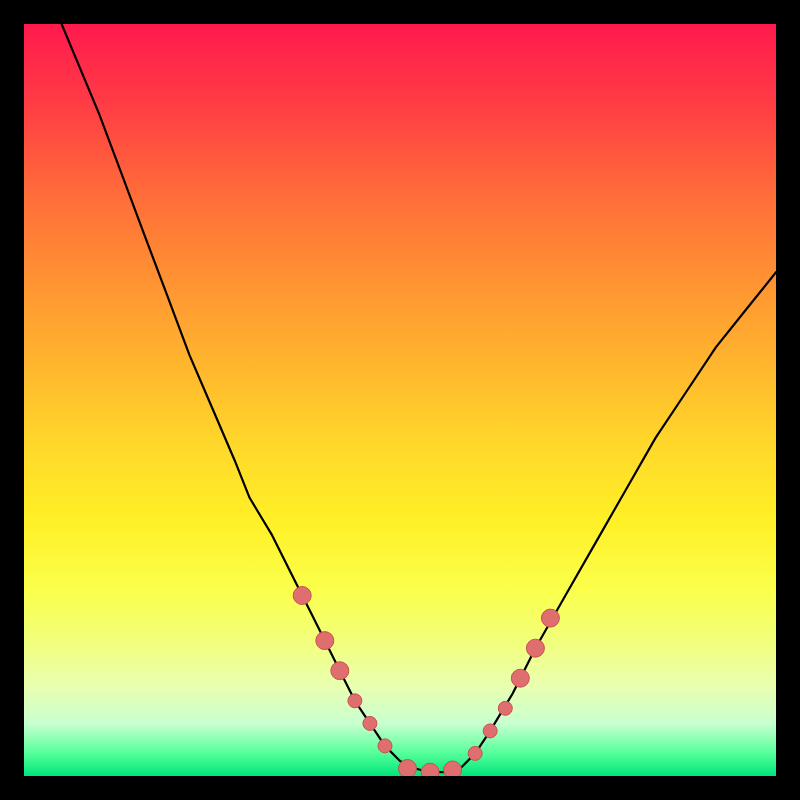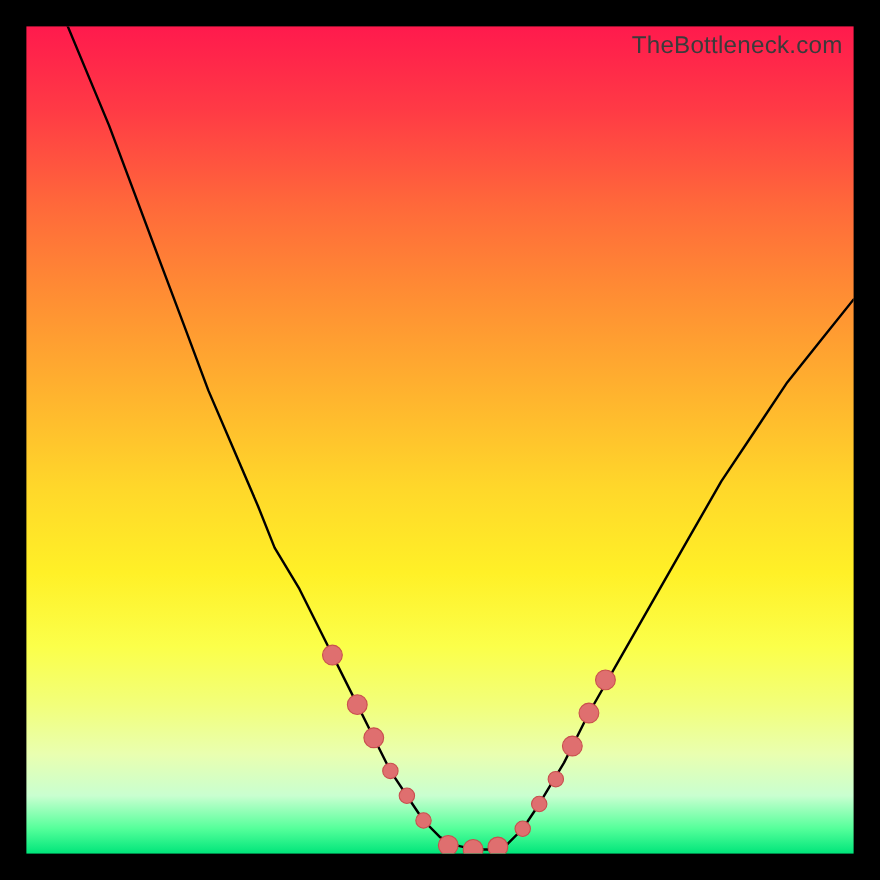--- a/index.html
+++ b/index.html
@@ -59,21 +59,20 @@
     top: 0;
     width: 752px;
     height: 752px;
   }
 </style>
 </head>
 <body>
 
 <div class="frame">
   <div class="plot">
-    <div class="watermark">TheBottleneck.com</div>
     <svg class="overlay" viewBox="0 0 752 752" preserveAspectRatio="none">
       <path id="curve-path" fill="none" stroke-width="2.2" stroke-linecap="round" stroke-linejoin="round" d="M0.0 -75.2 L37.6 0.0 L75.2 90.2 L97.8 150.4 L120.3 210.6 L142.9 270.7 L165.4 330.9 L188.0 383.5 L210.6 436.2 L225.6 473.8 L248.2 511.4 L270.7 556.5 L285.8 586.6 L300.8 616.6 L315.8 646.7 L330.9 676.8 L345.9 699.4 L361.0 721.9 L376.0 737.0 L391.0 744.5 L406.1 748.2 L421.1 748.2 L436.2 744.5 L451.2 729.4 L466.2 706.9 L488.8 669.3 L511.4 624.2 L541.4 571.5 L571.5 518.9 L601.6 466.2 L631.7 413.6 L661.8 368.5 L691.8 323.4 L721.9 285.8 L752.0 248.2" stroke="#000000"></path>
       <g id="marker-group">
           <circle cx="278.2" cy="571.5" r="9" fill="#df6f6f" stroke="#c94f4f" stroke-width="1"></circle>
           <circle cx="300.8" cy="616.6" r="9" fill="#df6f6f" stroke="#c94f4f" stroke-width="1"></circle>
           <circle cx="315.8" cy="646.7" r="9" fill="#df6f6f" stroke="#c94f4f" stroke-width="1"></circle>
           <circle cx="330.9" cy="676.8" r="7" fill="#df6f6f" stroke="#c94f4f" stroke-width="1"></circle>
           <circle cx="345.9" cy="699.4" r="7" fill="#df6f6f" stroke="#c94f4f" stroke-width="1"></circle>
           <circle cx="361.0" cy="721.9" r="7" fill="#df6f6f" stroke="#c94f4f" stroke-width="1"></circle>
           <circle cx="383.5" cy="744.5" r="9" fill="#df6f6f" stroke="#c94f4f" stroke-width="1"></circle>

